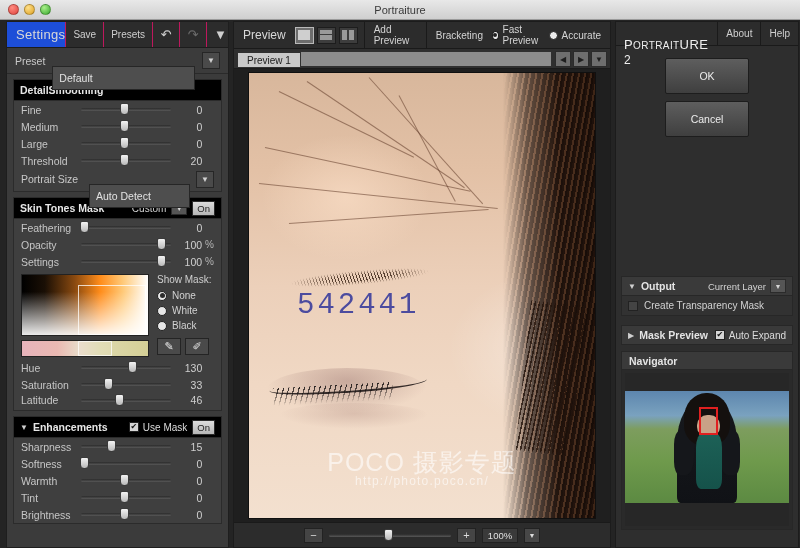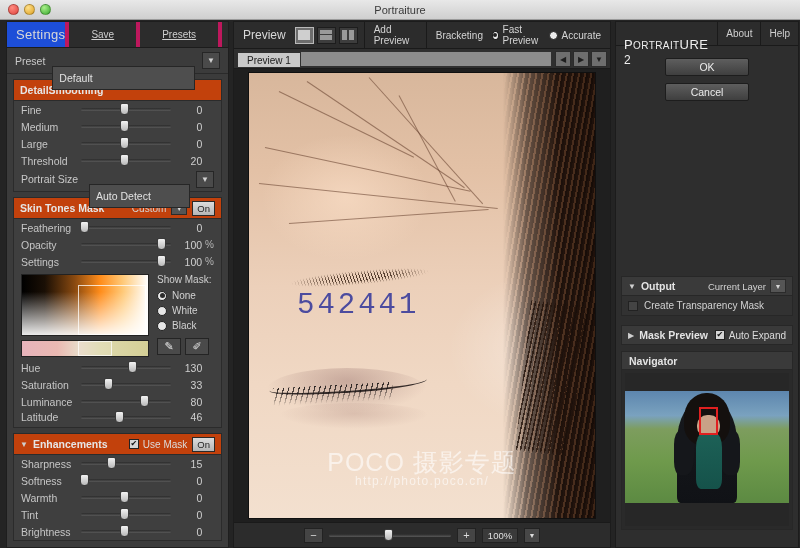--- a/index.html
+++ b/index.html
@@ -36,26 +36,25 @@
     background:#3b3b3b; border:1px solid #1e1e1e;
     overflow:hidden;
   }
   .panel-head{
     height:26px; background:#1d4ed8; border-bottom:1px solid #1c1c1c;
     display:flex; align-items:center; padding-left:9px;
   }
   .panel-head .ph-title{ font-size:13px; color:#d8d8d8; letter-spacing:.3px; }
   .hdr-btns{ margin-left:auto; display:flex; height:100%; }
   .hbtn{
-    min-width:36px; padding:0 22px; height:100%;
+    min-width:36px; padding:0 7px; height:100%;
     display:flex; align-items:center; justify-content:center;
     font-size:10px; color:#cfcfcf;
-    border-left:4px solid #be185d;
+    border-left:1px solid #be185d;
     background:#2c2c2c;
-    text-decoration:underline;
   }
   .hbtn.arrow{ min-width:27px; font-size:13px; }
   .hbtn.dim{ color:#6b6b6b; }
 
   .preset-row{
     height:26px; display:flex; align-items:center; gap:7px;
     padding:0 8px; background:#3b3b3b; border-bottom:1px solid #2a2a2a;
   }
   .lbl{ font-size:10.5px; color:#c9c9c9; }
   .combo{
@@ -65,21 +64,21 @@
   }
   .combo-btn{
     width:18px; height:17px; background:#4a4a4a; border:1px solid #262626;
     display:flex; align-items:center; justify-content:center;
     font-size:8px; color:#d0d0d0;
   }
 
   
   .section{ margin:5px 6px 0 6px; background:#3f3f3f; border:1px solid #2b2b2b; }
   .sec-head{
-    height:21px; background:#c2410c; border-bottom:1px solid #2b2b2b;
+    height:21px; background:#000000; border-bottom:1px solid #2b2b2b;
     display:flex; align-items:center; padding:0 6px; gap:5px;
   }
   .sec-title{ font-size:10.5px; color:#e6e6e6; font-weight:bold; }
   .tri{ font-size:8px; color:#cfcfcf; }
   .sec-right{ margin-left:auto; display:flex; align-items:center; gap:5px; }
   .sec-sel{ font-size:10px; color:#d5d5d5;margin-left:16px; }
   .mini-combo{
     width:16px; height:14px; background:#555; border:1px solid #2b2b2b;
     display:flex; align-items:center; justify-content:center;
     font-size:7px; color:#d6d6d6;
@@ -300,21 +299,21 @@
     display:flex; align-items:center; padding-left:8px;
   }
   .brand{ font-size:13px; color:#efefef; letter-spacing:.4px;margin-top:36px; }
   .brand .sm{ font-size:10px; }
   .brand .num{ font-size:12px; }
   .brandbtns{ margin-left:auto; display:flex; height:100%; }
   .bb{ padding:0 8px; height:100%; display:flex; align-items:center;
        font-size:10px; color:#cfcfcf; border-left:1px solid #1a1a1a; }
   .okwrap{ padding:12px 0 0 0; display:flex; flex-direction:column; align-items:center; gap:7px; }
   .okbtn{
-    width:84px; height:18px; border:1px solid #1d1d1d; border-radius:2px;
+    width:84px; height:36px; border:1px solid #1d1d1d; border-radius:2px;
     background:linear-gradient(#5e5e5e,#3f3f3f);
     display:flex; align-items:center; justify-content:center;
     font-size:10.5px; color:#ececec;
   }
   .rsec{
     margin:0 5px; background:#3a3a3a; border:1px solid #272727;
     height:20px; display:flex; align-items:center; padding:0 6px; gap:5px;
   }
   .rsec .tri{ font-size:8px; color:#d0d0d0; }
   .rsec-title{ font-size:10.5px; color:#e4e4e4; font-weight:bold; }
@@ -516,28 +515,20 @@
             </div>
           <div class="sval">130</div>
           <div class="sunit"></div>
         </div>
         <div class="srow">
           <div class="sl-name">Saturation</div>
           <div class="track">
               <div class="knob" style="left:30%"></div>
             </div>
           <div class="sval">33</div>
-          <div class="sunit"></div>
-        </div>
-        <div class="srow">
-          <div class="sl-name">Luminance</div>
-          <div class="track">
-              <div class="knob" style="left:70%"></div>
-            </div>
-          <div class="sval">80</div>
           <div class="sunit"></div>
         </div>
         <div class="srow" style="padding-bottom:3px">
           <div class="sl-name">Latitude</div>
           <div class="track">
               <div class="knob" style="left:42%"></div>
             </div>
           <div class="sval">46</div>
           <div class="sunit"></div>
         </div>

